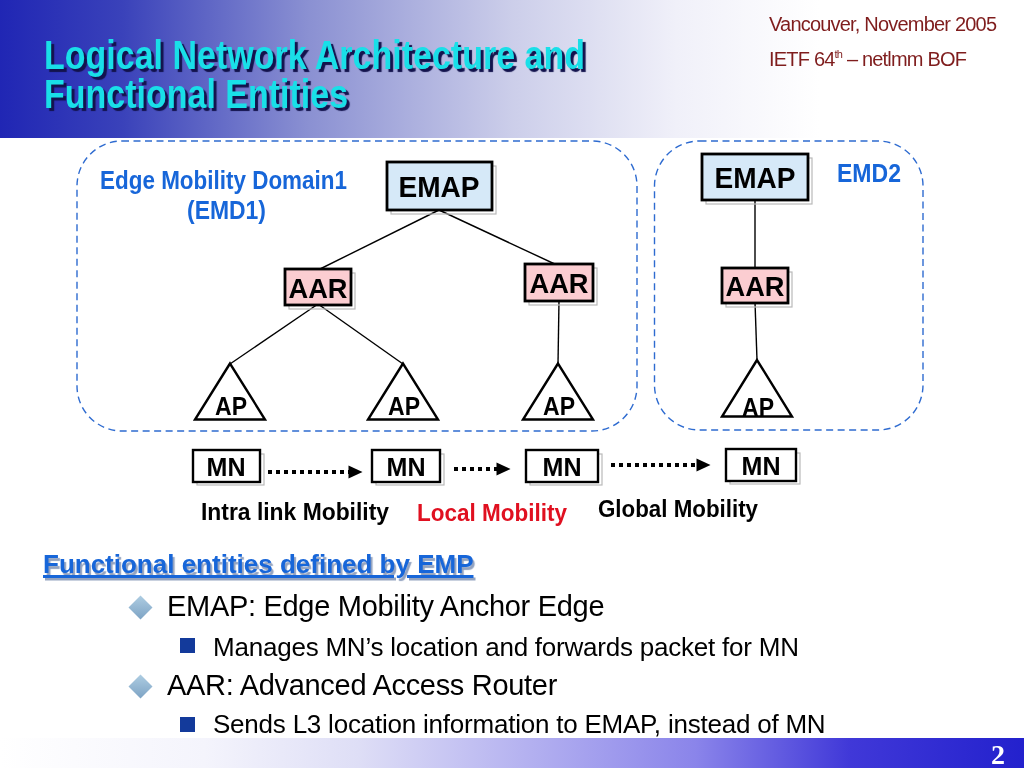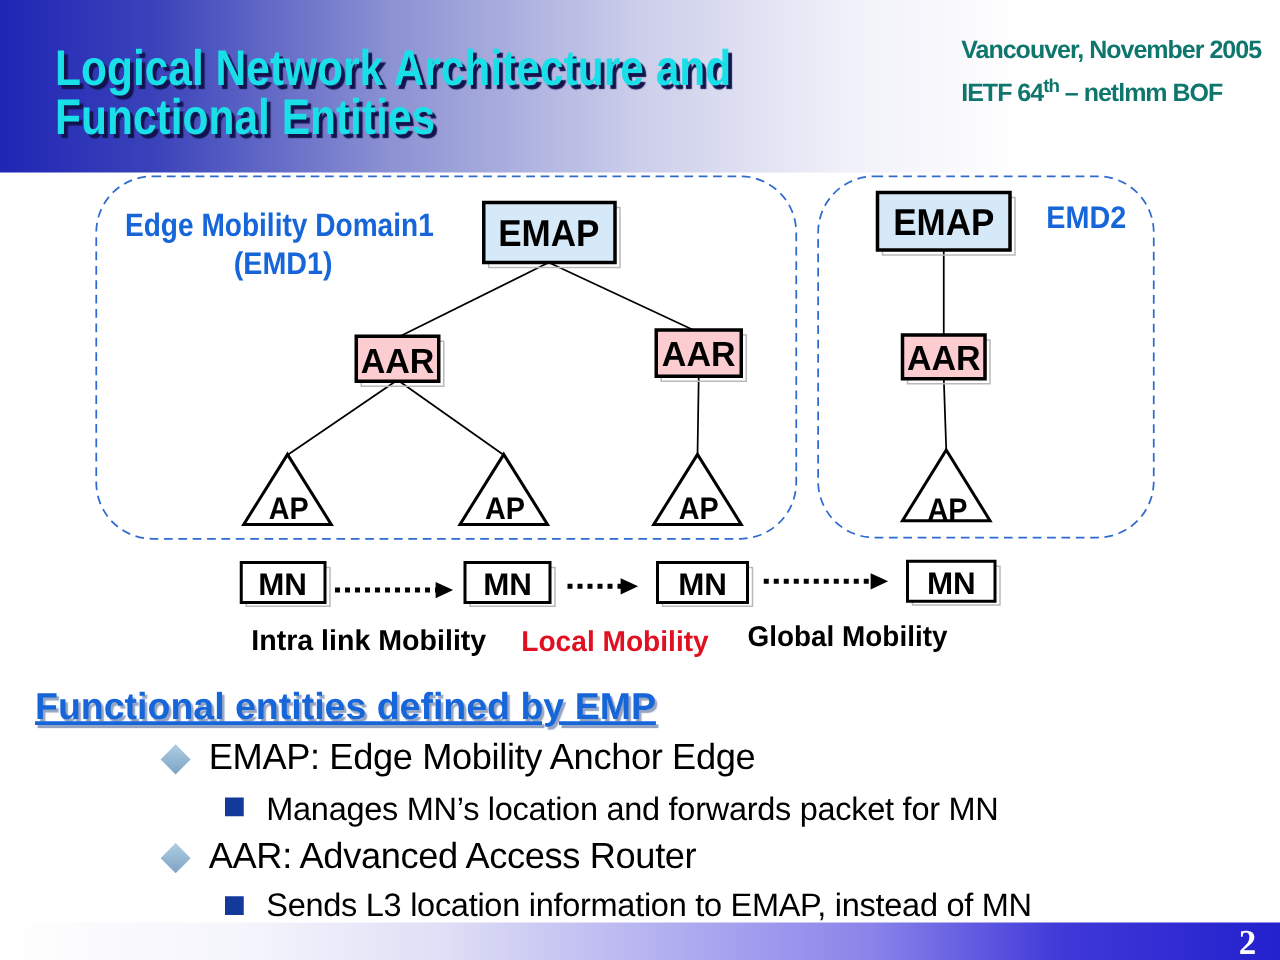--- a/index.html
+++ b/index.html
@@ -3,28 +3,28 @@
 <meta charset="utf-8">
 <style>
   html,body{margin:0;padding:0;}
   #slide{position:relative;width:1024px;height:768px;background:#ffffff;overflow:hidden;
          font-family:"Liberation Sans",sans-serif;}
   #header{position:absolute;left:0;top:0;width:1024px;height:138px;
     background:linear-gradient(to right,#2026b4 0%,#3a42ba 12%,#8a90d2 30%,#ccceea 50%,#f0f0f9 66%,#ffffff 80%);}
   #title{position:absolute;left:44px;top:36px;color:#19dfe8;font-weight:bold;
     font-size:40px;line-height:39px;transform:scaleX(0.85);transform-origin:left top;
     text-shadow:3.5px 3px 1px #13134d;white-space:nowrap;}
-  #topright{position:absolute;left:769px;top:23px;color:#0f766e;font-weight:bold;
+  #topright{position:absolute;left:769px;top:7px;color:#7f1d1d;font-weight:normal;
     font-size:20px;line-height:34.5px;white-space:nowrap;letter-spacing:-0.8px;}
-  #topright sup{font-size:15px;line-height:0;}
+  #topright sup{font-size:11px;line-height:0;}
   #footer{position:absolute;left:0;top:738px;width:1024px;height:30px;
     background:linear-gradient(to right,#ffffff 0%,#f4f4fc 20%,#dedef6 35%,#8a84ea 68%,#4038d8 83%,#2321cd 100%);}
   #pagenum{position:absolute;right:19px;top:741px;color:#fff;font-family:"Liberation Serif",serif;
     font-weight:bold;font-size:28px;line-height:28px;}
-  #heading{position:absolute;left:28px;top:549px;color:#1766d9;font-weight:bold;font-size:30px;
+  #heading{position:absolute;left:43px;top:549px;color:#1766d9;font-weight:bold;font-size:26px;
     text-decoration:underline;text-decoration-thickness:2.5px;text-underline-offset:2px;text-shadow:2px 2.5px 1px #93a3c0;}
   .l1text{position:absolute;left:167px;color:#000;font-size:29px;letter-spacing:-0.3px;}
   .l2text{position:absolute;left:213px;color:#000;font-size:26px;letter-spacing:-0.22px;}
   .diamond{position:absolute;width:17px;height:17px;background:linear-gradient(135deg,#aecde2 0%,#7da3c4 100%);transform:rotate(45deg);}
   .sq{position:absolute;width:15px;height:15px;background:#133a9b;}
 </style>
 </head>
 <body>
 <div id="slide">
   <div id="header"></div>

